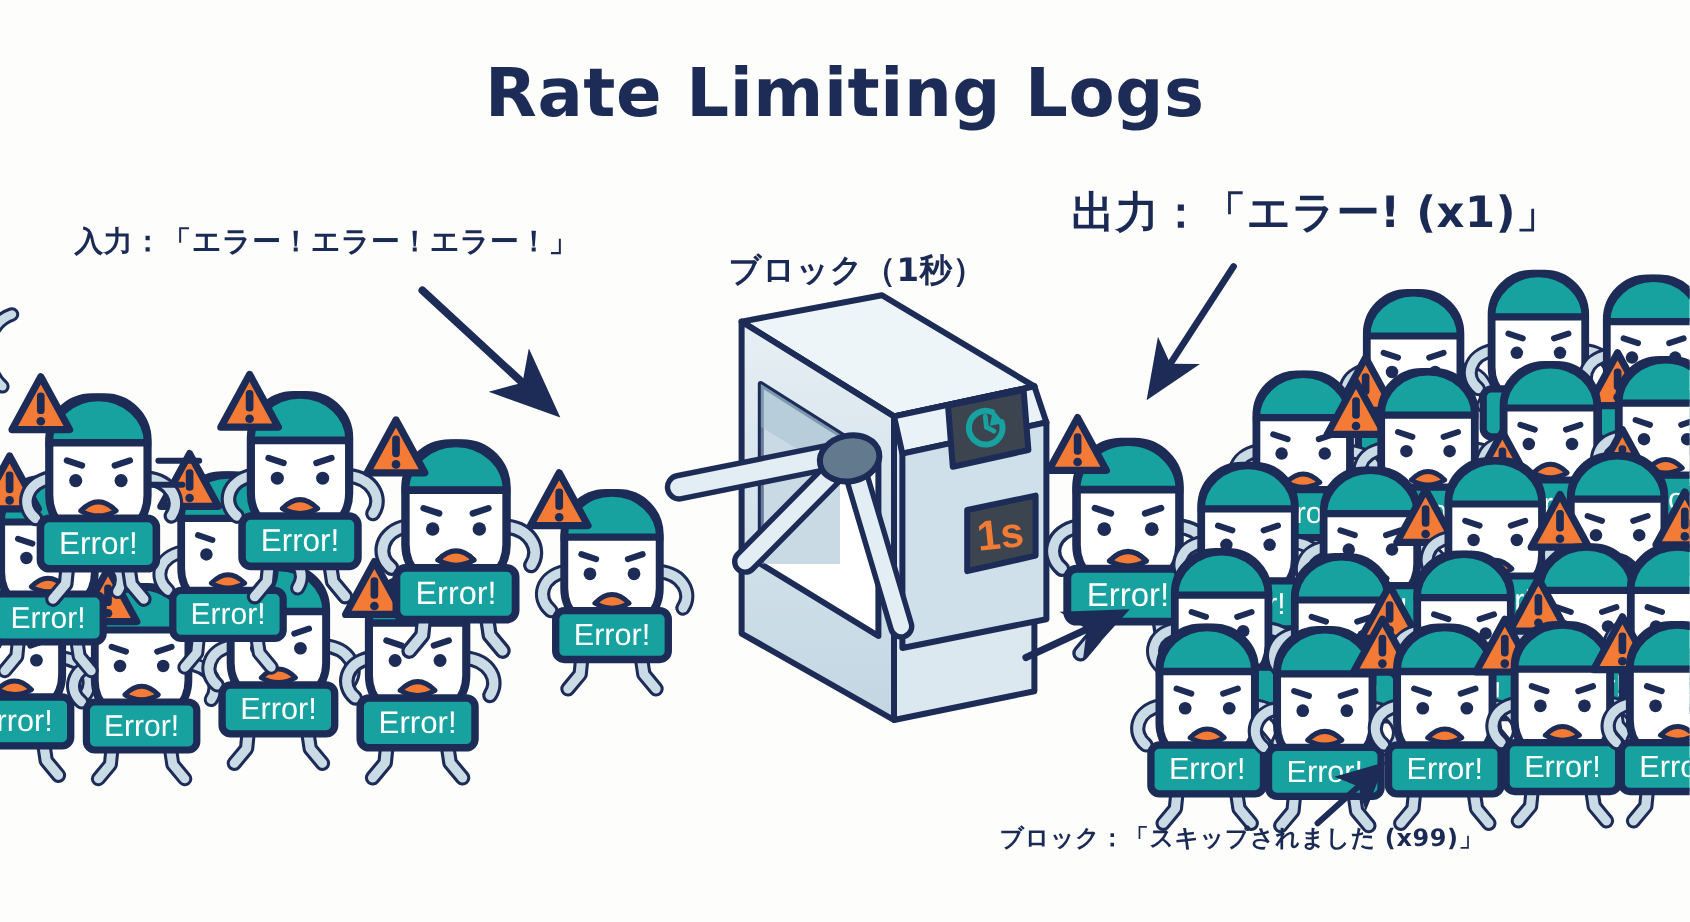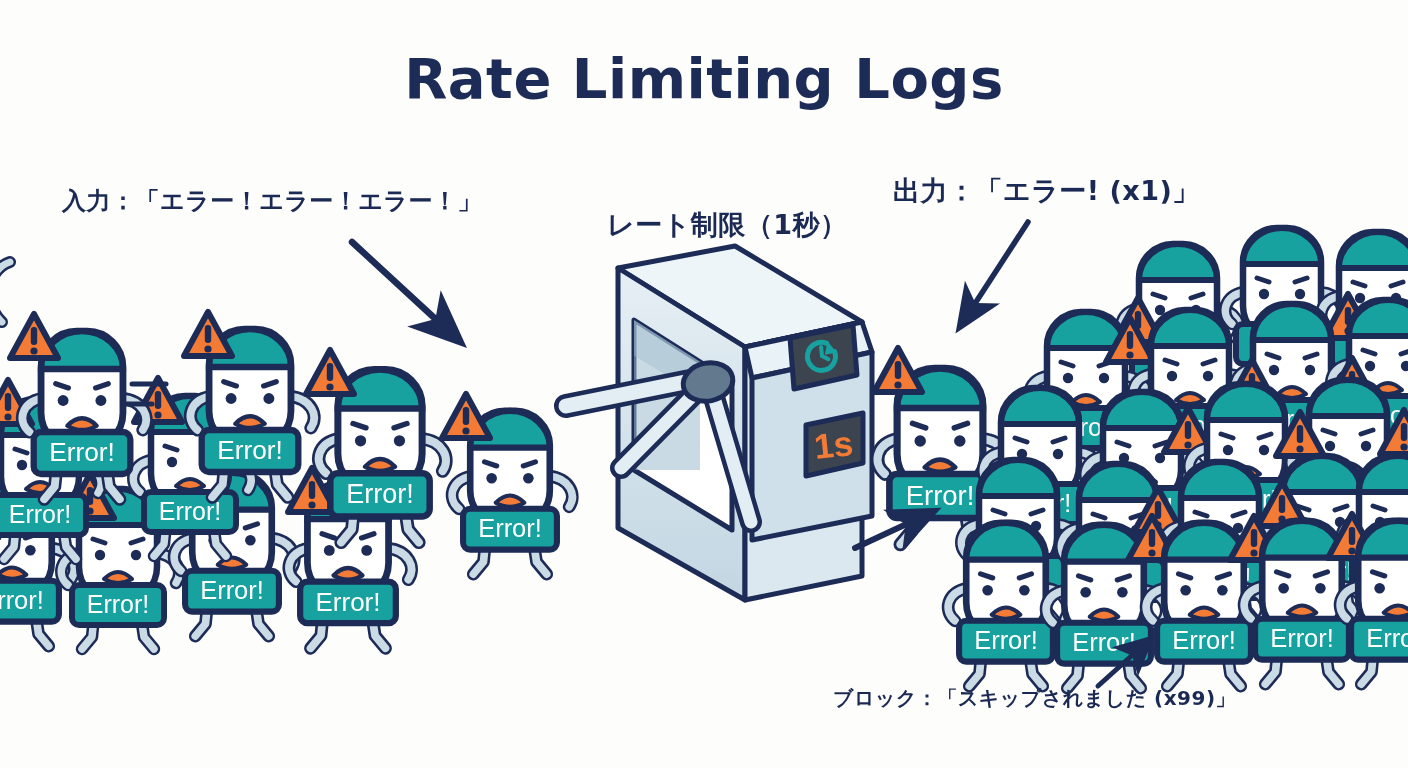--- a/index.html
+++ b/index.html
@@ -21,21 +21,21 @@
     letter-spacing:.5px;
   }
   #title{
     position:absolute;left:0;right:0;top:46px;text-align:center;
     color:#1d2b57;font-size:56px;font-weight:bold;
     font-family:"DejaVu Sans","Liberation Sans",sans-serif;
     letter-spacing:.5px;
   }
   #label-input{left:62px;top:185px;font-size:24px;}
   #label-rate{left:607px;top:207px;font-size:27px;}
-  #label-output{left:893px;top:173px;font-size:27px;}
+  #label-output{left:893px;top:153px;font-size:36px;}
   #label-blocked{left:833px;top:685px;font-size:20px;}
 </style>
 </head>
 <body>
 
 <div id="stage">
 <svg width="1408" height="768" viewBox="0 0 1408 768" xmlns="http://www.w3.org/2000/svg">
 
   <defs>
 
@@ -346,17 +346,17 @@
     <path d="M 1098 686 L 1148 641" stroke="#1d2b57" stroke-width="5" fill="none" marker-end="url(#ah)" stroke-linecap="round"></path>
   </g>
 
 </svg>
 </div>
 
 <div id="title">Rate Limiting Logs</div>
 
 <div class="lbl" id="label-input">入力：「エラー！エラー！エラー！」</div>
 
-<div class="lbl" id="label-rate">レート制限（1秒）</div>
+<div class="lbl" id="label-rate">ブロック（1秒）</div>
 
 <div class="lbl" id="label-output">出力：「エラー! (x1)」</div>
 
 <div class="lbl" id="label-blocked">ブロック：「スキップされました (x99)」</div>
 
 </body></html>

